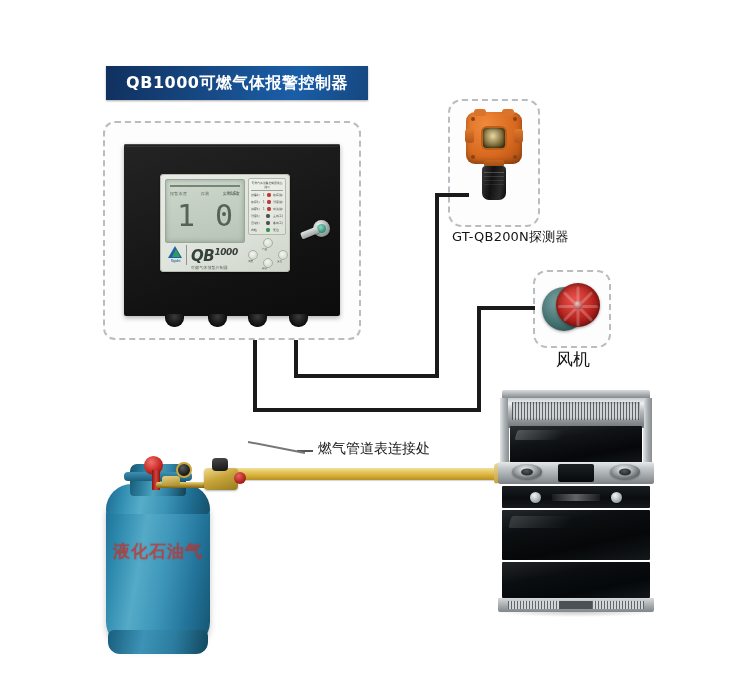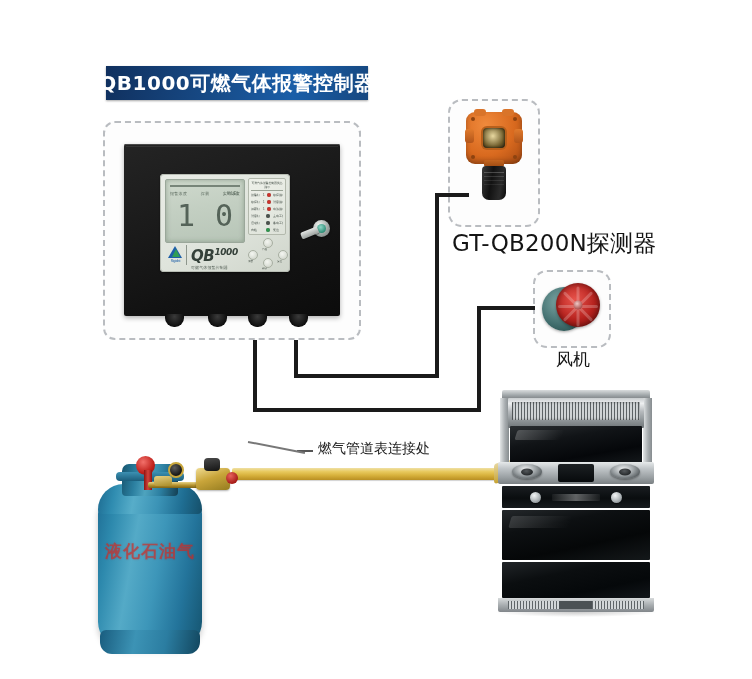--- a/index.html
+++ b/index.html
@@ -22,21 +22,21 @@
   }
 
   
   .banner{
     position:absolute;left:106px;top:66px;width:262px;height:34px;
     background:linear-gradient(100deg,#10305e 0%,#174a86 40%,#1a5ea8 72%,#16477f 100%);
     box-shadow:0 1px 2px rgba(0,0,0,.35);
     display:flex;align-items:center;justify-content:center;
   }
   .banner-text{
-    color:#fff;font-size:20px;font-weight:bold;letter-spacing:.5px;
+    color:#fff;font-size:16px;font-weight:bold;letter-spacing:.5px;
     font-family:"DejaVu Sans","Liberation Sans",sans-serif;
     white-space:nowrap;
   }
 
   
   .dashbox{
     position:absolute;
     border:2px dashed #b9bcc0;
     border-radius:12px;
     background:#fdfdfd;
@@ -220,21 +220,21 @@
     background:linear-gradient(100deg,#3a3a3a 0%,#121212 40%,#2b2b2b 75%,#0a0a0a 100%);
     border-radius:4px 4px 7px 7px;
   }
   .det-sensor:before{
     content:"";position:absolute;left:2px;top:6px;right:2px;height:1px;
     background:rgba(255,255,255,.22);
     box-shadow:0 4px 0 rgba(255,255,255,.14),0 8px 0 rgba(255,255,255,.1),0 12px 0 rgba(255,255,255,.08);
   }
   .det-label{
     position:absolute;left:452px;top:228px;width:200px;
-    font-size:23px;font-weight:500;color:#141414;letter-spacing:.2px;
+    font-size:13px;font-weight:500;color:#141414;letter-spacing:.2px;
     font-family:"DejaVu Sans","Liberation Sans",sans-serif;
     white-space:nowrap;
   }
 
   
   .fan-wrap{position:absolute;left:541px;top:278px;width:62px;height:62px;}
   .fan-housing{
     position:absolute;left:1px;top:9px;width:44px;height:44px;border-radius:50%;
     background:radial-gradient(circle at 40% 35%,#7ea8a6,#3e6b6b 60%,#21403f 100%);
     box-shadow:0 1px 3px rgba(0,0,0,.35);
@@ -278,21 +278,21 @@
   }
   .pipe-leader{
     position:absolute;left:297px;top:450px;width:16px;height:1.5px;background:#555;
   }
   .pipe-leader2{
     position:absolute;left:247px;top:452px;width:58px;height:1.5px;
     background:#777;transform:rotate(11deg);transform-origin:100% 50%;
   }
 
   
-  .cyl-wrap{position:absolute;left:84px;top:444px;width:150px;height:220px;}
+  .cyl-wrap{position:absolute;left:92px;top:444px;width:150px;height:220px;}
   .cyl-body{
     position:absolute;left:14px;top:54px;width:104px;height:150px;
     background:linear-gradient(100deg,#1f6f96 0%,#2d89ad 14%,#54aac7 34%,#3d96b9 55%,#23749b 78%,#15546f 100%);
     border-radius:16px 16px 26px 26px;
     box-shadow:0 3px 6px rgba(0,0,0,.22);
   }
   .cyl-shoulder{
     position:absolute;left:14px;top:40px;width:104px;height:30px;
     background:linear-gradient(100deg,#1d6a90 0%,#2f8cb0 16%,#57adc9 35%,#3b93b6 58%,#1f6e93 80%,#154f69 100%);
     border-radius:46px 46px 8px 8px;

